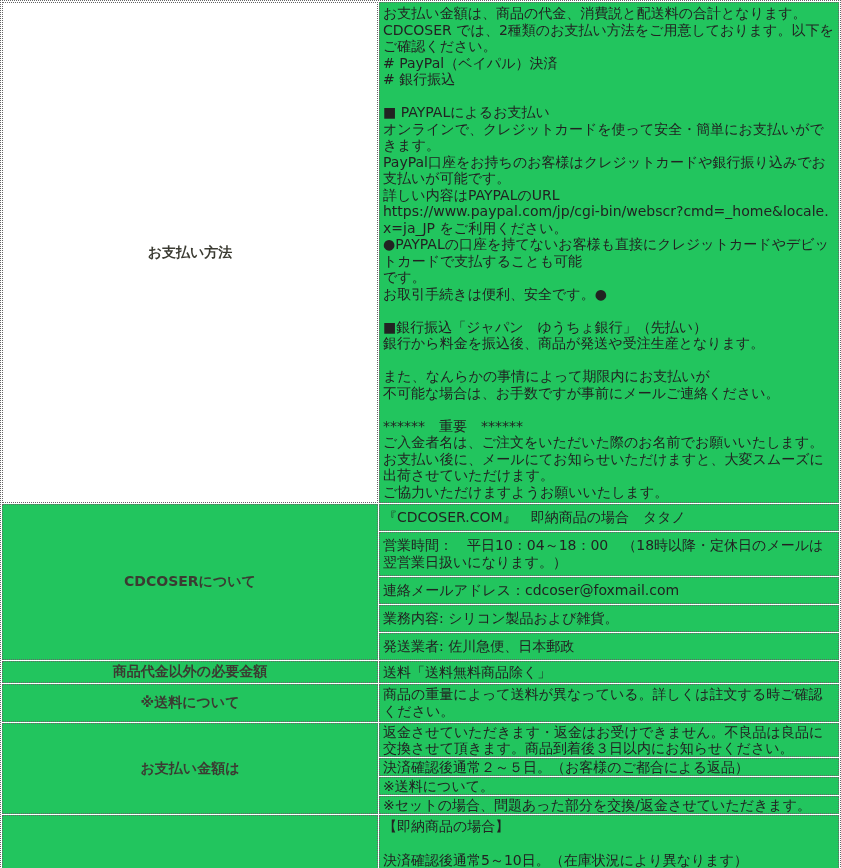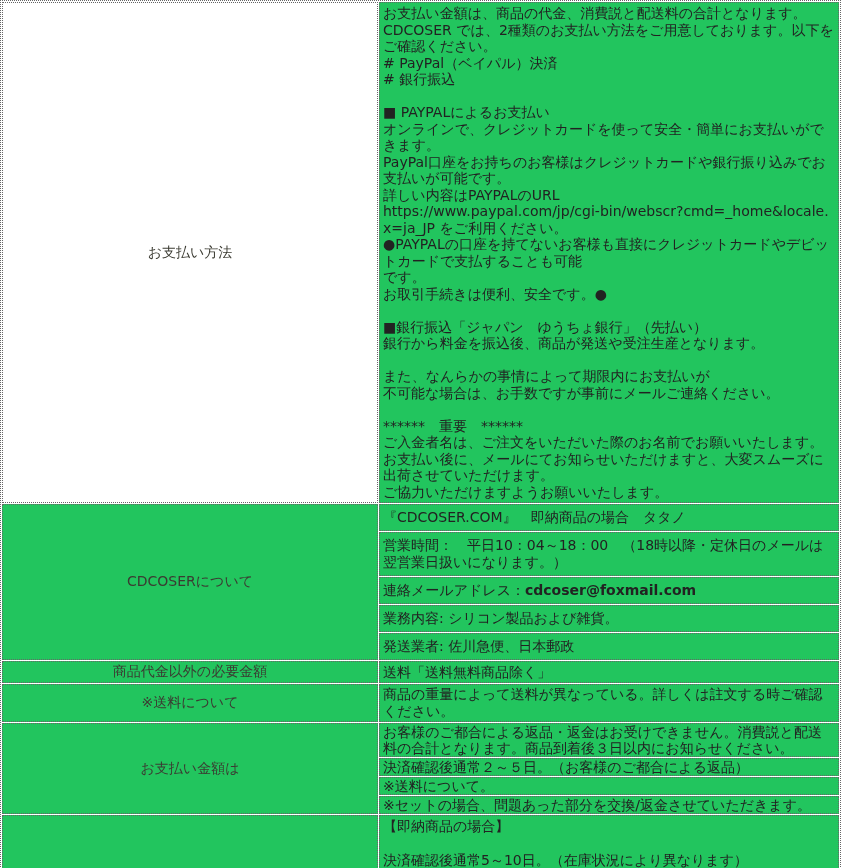--- a/index.html
+++ b/index.html
@@ -23,21 +23,21 @@
   }
   table.info td {
     border: 1px dotted #666666;
     vertical-align: middle;
     background: #22c55e;
     overflow: hidden;
   }
   td.label {
     width: 372px;
     text-align: center;
-    font-weight: normal;
+    font-weight: bold;
     color: #3b3b32;
     background: #f7f6e7;
   }
   td.label.plain {
     background: #ffffff;
   }
   td.content {
     padding: 2px 3px;
     white-space: pre-wrap;
     word-break: break-all;
@@ -54,21 +54,21 @@
     padding: 0 3px;
     line-height: 16px;
   }
   td.content.mid {
     padding: 1px 3px;
   }
   td.content.delivery {
     line-height: 17px;
     padding: 2px 3px;
   }
-  .bold { font-weight: bold; text-align: center; }
+  .bold { font-weight: normal; text-align: center; }
 </style>
 </head>
 <body>
 
 <div class="page">
   <table class="info">
 
     <tbody>
         <tr>
       <td class="label plain">お支払い方法</td>
@@ -120,21 +120,21 @@
       <td class="content mid">送料「送料無料商品除く」</td>
     </tr>
 
     <tr>
       <td class="label">※送料について</td>
       <td class="content mid">商品の重量によって送料が異なっている。詳しくは註文する時ご確認ください。</td>
     </tr>
 
     <tr>
       <td class="label" rowspan="4">お支払い金額は</td>
-      <td class="content tight">お客様のご都合による返品・返金はお受けできません。消費説と配送料の合計となります。商品到着後３日以内にお知らせください。</td>
+      <td class="content tight">返金させていただきます・返金はお受けできません。不良品は良品に交換させて頂きます。商品到着後３日以内にお知らせください。</td>
     </tr>
     <tr>
       <td class="content tight">決済確認後通常２～５日。（お客様のご都合による返品）</td>
     </tr>
     <tr>
       <td class="content tight">※送料について。</td>
     </tr>
     <tr>
       <td class="content tight">※セットの場合、問題あった部分を交換/返金させていただきます。</td>
     </tr>

